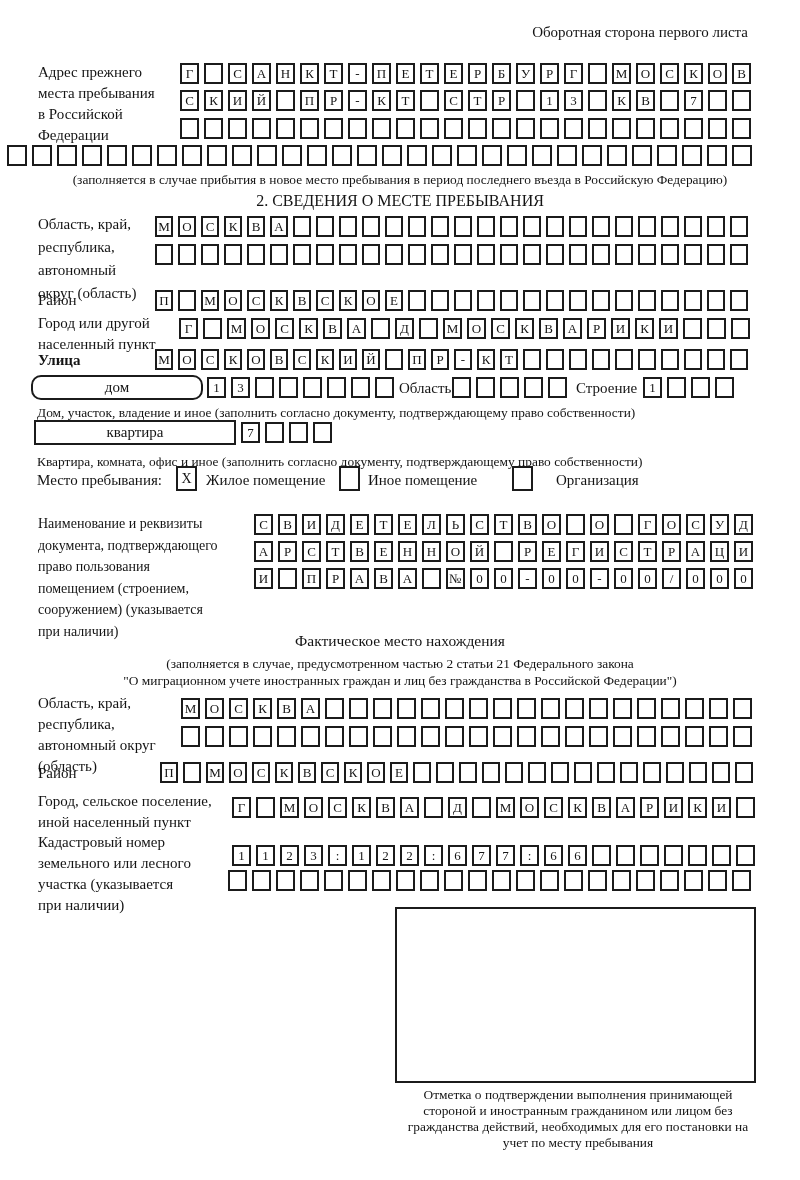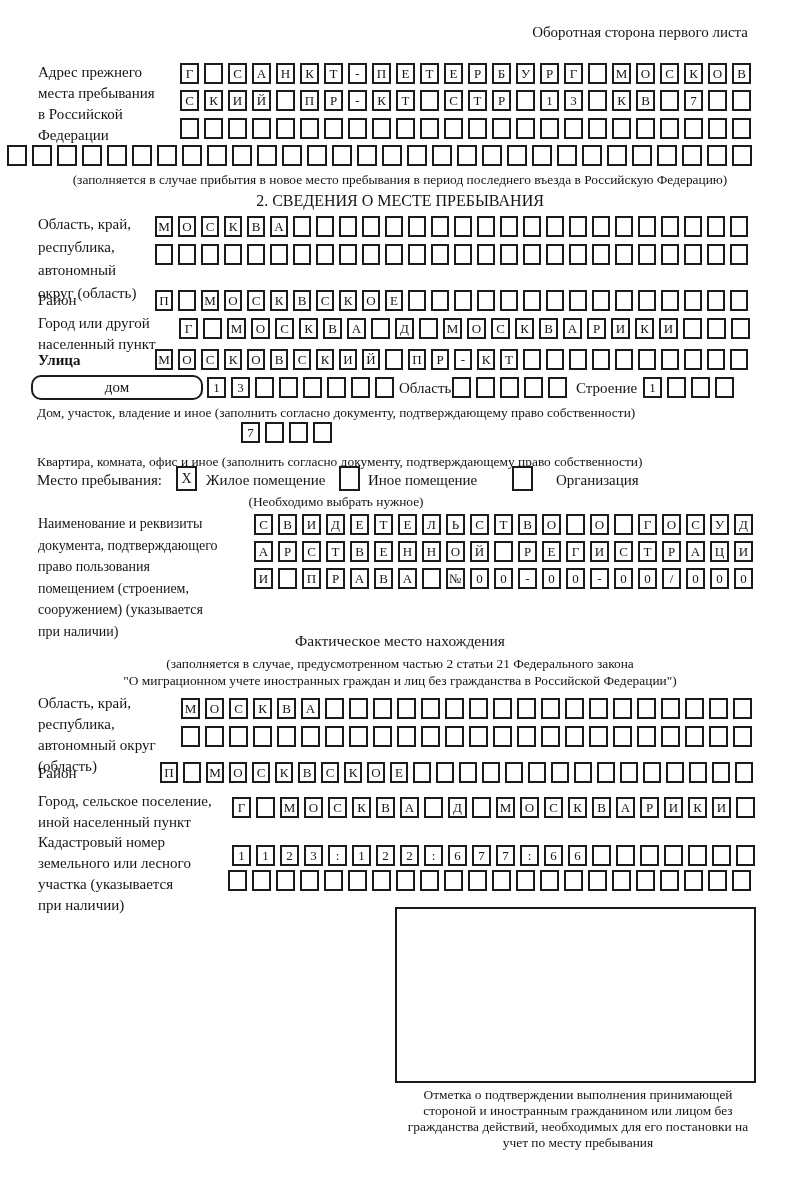--- a/index.html
+++ b/index.html
@@ -317,36 +317,36 @@
     </div>
   <div class="abs lbl" style="top:378px; left:576px;">Строение</div>
   <div class="crow" style="top:377px; left:643px;">
       <span class="cell">1</span>
       <span class="cell"></span>
       <span class="cell"></span>
       <span class="cell"></span>
     </div>
   <div class="abs sm" style="top:404px; left:37px;">Дом, участок, владение и иное (заполнить согласно документу, подтверждающему право собственности)</div>
 
+  <div class="widebox" style="top:420px; left:34px; width:202px;">квартира</div>
   <div class="crow" style="top:422px; left:241px;">
       <span class="cell">7</span>
       <span class="cell"></span>
       <span class="cell"></span>
       <span class="cell"></span>
     </div>
   <div class="abs sm" style="top:453px; left:37px;">Квартира, комната, офис и иное (заполнить согласно документу, подтверждающему право собственности)</div>
 
   <div class="abs lbl" style="top:470px; left:37px;">Место пребывания:</div>
   <div class="chk" style="top:466px; left:176px;">X</div>
   <div class="abs lbl" style="top:470px; left:206px;">Жилое помещение</div>
   <div class="chk" style="top:466px; left:339px;"></div>
   <div class="abs lbl" style="top:470px; left:368px;">Иное помещение</div>
   <div class="chk" style="top:466px; left:512px;"></div>
   <div class="abs lbl" style="top:470px; left:556px;">Организация</div>
-  <div class="abs sm" style="top:493px; left:186px; width:300px; text-align:center;">(Необходимо выбрать нужное)</div>
 
   <div class="abs pre" style="top:513px; left:38px; font-size:14px; line-height:21.5px;">Наименование и реквизиты
 документа, подтверждающего
 право пользования
 помещением (строением,
 сооружением) (указывается
 при наличии)</div>
   <div class="crow" style="top:514px; left:254px;">
       <span class="cell">С</span>
       <span class="cell">В</span>

